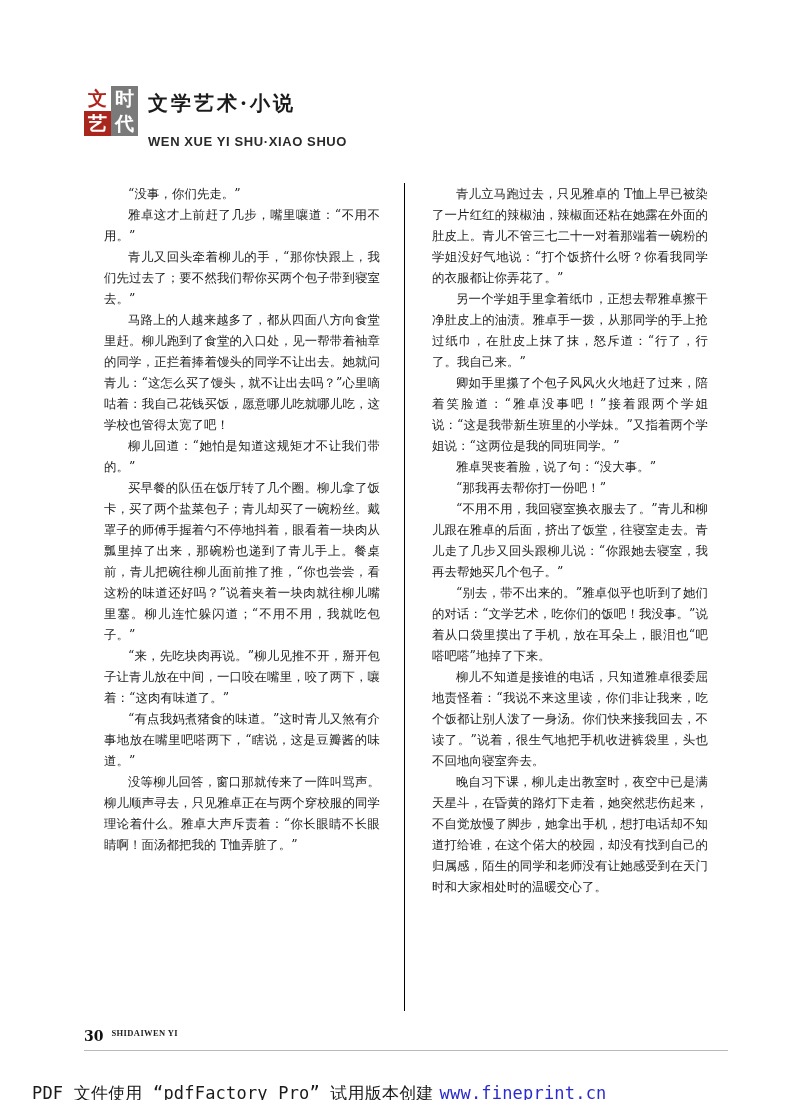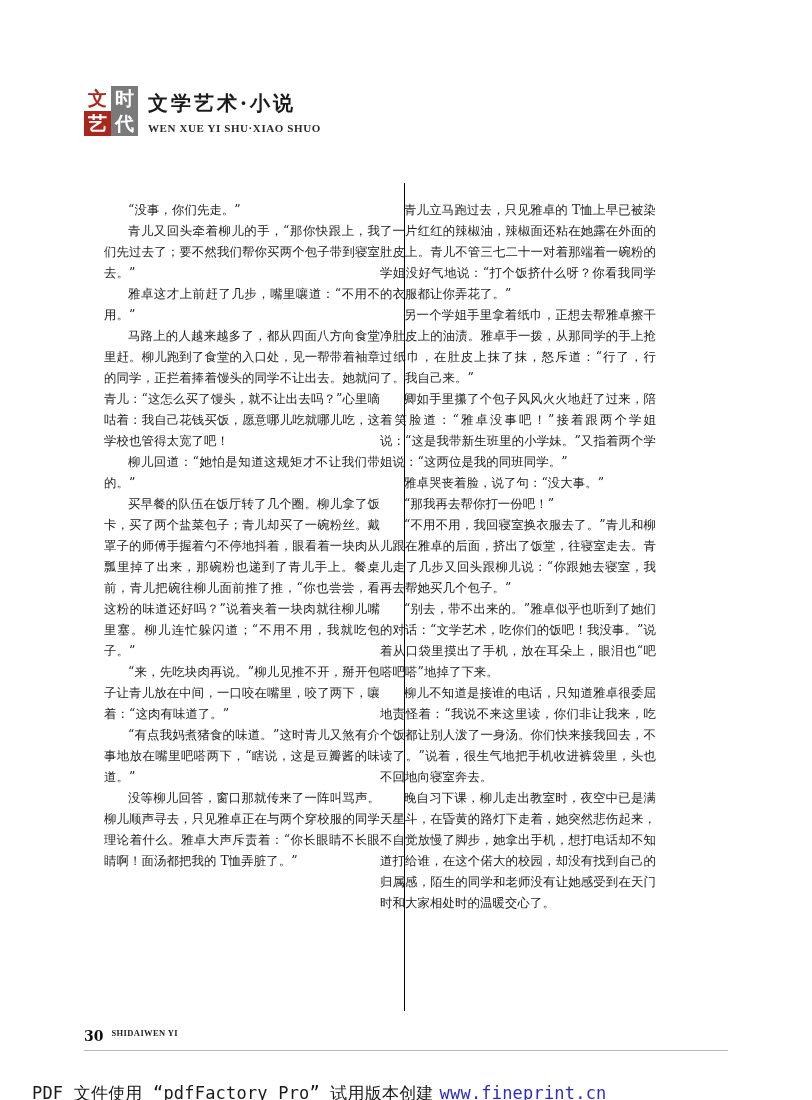--- a/index.html
+++ b/index.html
@@ -60,39 +60,38 @@
   .masthead-cn {
     font-family: "DejaVu Serif", "Liberation Serif", serif;
     font-size: 20px;
     font-weight: 700;
     letter-spacing: 3px;
     color: #1b1b1b;
     line-height: 1.15;
     white-space: nowrap;
   }
   .masthead-py {
-    font-family: Liberation Serif, serif;
-    font-size: 11px;
+    font-family: Liberation Sans, sans-serif;
+    font-size: 13px;
     font-weight: 700;
     letter-spacing: 0.6px;
     color: #2a2a2a;
-    margin-top: 7px;
+    margin-top: 19px;
     white-space: nowrap;
   }
 
   
   .columns {
     position: absolute;
     left: 104px;
     top: 183px;
     width: 604px;
     height: 830px;
     display: flex;
-    justify-content: flex-start;
-    margin-top: 16px;
+    justify-content: space-between;
   }
   .col {
     width: 276px;
   }
   .col-divider {
     position: absolute;
     left: 404px;
     top: 183px;
     width: 1px;
     height: 828px;
@@ -177,22 +176,22 @@
       <div class="masthead-cn">文学艺术·小说</div>
       <div class="masthead-py">WEN XUE YI SHU·XIAO SHUO</div>
     </div>
   </div>
 
   <div class="col-divider"></div>
 
   <div class="columns">
     <div class="col">
       <p>“没事，你们先走。”</p>
+      <p>雅卓这才上前赶了几步，嘴里嚷道：“不用不用。”</p>
       <p>青儿又回头牵着柳儿的手，“那你快跟上，我们先过去了；要不然我们帮你买两个包子带到寝室去。”</p>
-      <p>雅卓这才上前赶了几步，嘴里嚷道：“不用不用。”</p>
       <p>马路上的人越来越多了，都从四面八方向食堂里赶。柳儿跑到了食堂的入口处，见一帮带着袖章的同学，正拦着捧着馒头的同学不让出去。她就问青儿：“这怎么买了馒头，就不让出去吗？”心里嘀咕着：我自己花钱买饭，愿意哪儿吃就哪儿吃，这学校也管得太宽了吧！</p>
       <p>柳儿回道：“她怕是知道这规矩才不让我们带的。”</p>
       <p>买早餐的队伍在饭厅转了几个圈。柳儿拿了饭卡，买了两个盐菜包子；青儿却买了一碗粉丝。戴罩子的师傅手握着勺不停地抖着，眼看着一块肉从瓢里掉了出来，那碗粉也递到了青儿手上。餐桌前，青儿把碗往柳儿面前推了推，“你也尝尝，看这粉的味道还好吗？”说着夹着一块肉就往柳儿嘴里塞。柳儿连忙躲闪道；“不用不用，我就吃包子。”</p>
       <p>“来，先吃块肉再说。”柳儿见推不开，掰开包子让青儿放在中间，一口咬在嘴里，咬了两下，嚷着：“这肉有味道了。”</p>
       <p>“有点我妈煮猪食的味道。”这时青儿又煞有介事地放在嘴里吧嗒两下，“瞎说，这是豆瓣酱的味道。”</p>
       <p>没等柳儿回答，窗口那就传来了一阵叫骂声。柳儿顺声寻去，只见雅卓正在与两个穿校服的同学理论着什么。雅卓大声斥责着：“你长眼睛不长眼睛啊！面汤都把我的 T恤弄脏了。”</p>
     </div>
     <div class="col">
       <p>青儿立马跑过去，只见雅卓的 T恤上早已被染了一片红红的辣椒油，辣椒面还粘在她露在外面的肚皮上。青儿不管三七二十一对着那端着一碗粉的学姐没好气地说：“打个饭挤什么呀？你看我同学的衣服都让你弄花了。”</p>
       <p>另一个学姐手里拿着纸巾，正想去帮雅卓擦干净肚皮上的油渍。雅卓手一拨，从那同学的手上抢过纸巾，在肚皮上抹了抹，怒斥道：“行了，行了。我自己来。”</p>

